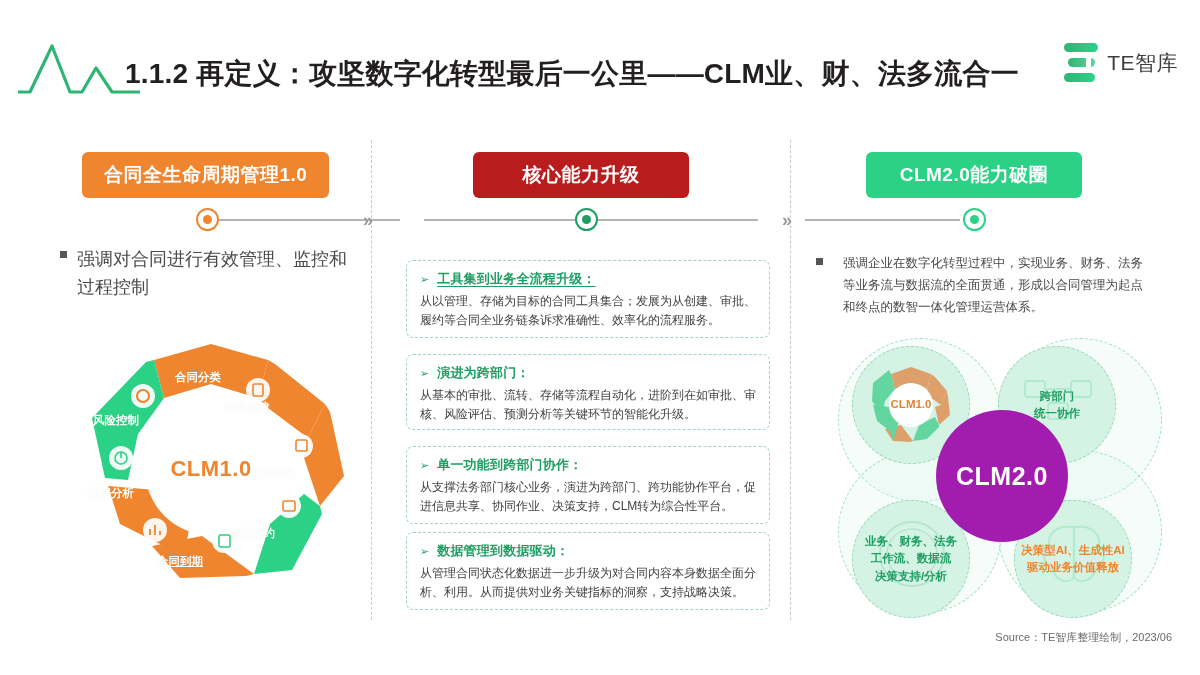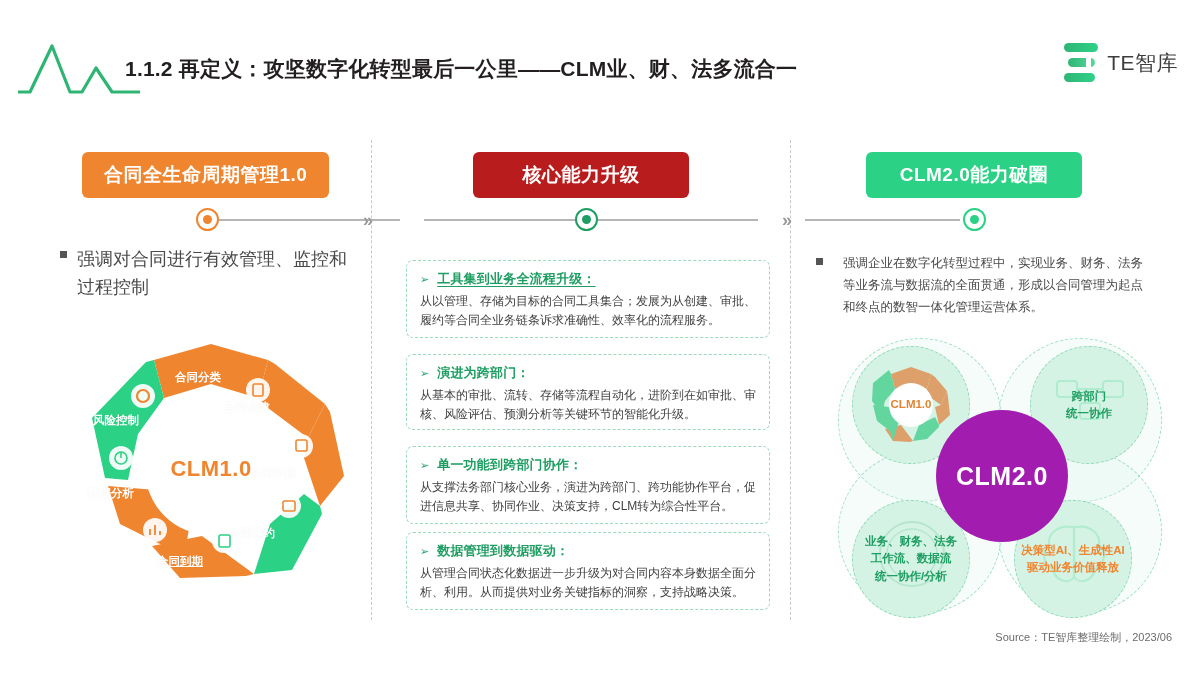--- a/index.html
+++ b/index.html
@@ -9,21 +9,21 @@
     font-family:"Liberation Sans", sans-serif;
     position:relative;
     overflow:hidden;
   }
 
   
   #header { position:absolute; left:0; top:0; width:1200px; height:105px; }
   #zigzag { position:absolute; left:18px; top:38px; width:122px; height:58px; }
   #page-title {
     position:absolute; left:125px; top:55px;
-    font-size:21px; font-weight:bold; color:#231f20;
+    font-size:28px; font-weight:bold; color:#231f20;
     letter-spacing:.2px; white-space:nowrap;
   }
   #logo { position:absolute; right:22px; top:40px; height:46px; display:flex; align-items:center; gap:9px; }
   #logo-mark { width:34px; height:42px; position:relative; }
   .logo-bar { position:absolute; left:0; height:9px; border-radius:4.5px; }
   .logo-bar.b1 { top:1px;  width:34px; background:linear-gradient(90deg,#2fb574,#2fd18a); }
   .logo-bar.b2 { top:16px; width:27px; background:linear-gradient(90deg,#2fb574,#57d99c); left:4px;}
   .logo-bar.b3 { top:31px; width:31px; background:linear-gradient(90deg,#2fb574,#2fd18a); }
   .logo-notch { position:absolute; background:#fff; }
   #logo-text { font-size:21px; color:#3d3d3d; letter-spacing:.5px; }
@@ -129,21 +129,21 @@
   #halo-bl { left:20px;  top:118px; }
   #halo-br { left:180px; top:118px; }
   .venn-sat {
     position:absolute; width:118px; height:118px; border-radius:50%;
     background:#D5F3E4; border:1px dashed #8fd9b7;
     display:flex; align-items:center; justify-content:center;
     text-align:center; z-index:3;
     font-size:11.5px; font-weight:bold; line-height:1.5;
   }
   #sat-tl { left:34px;  top:14px; color:#F0852F; }
-  #sat-tr { left:212px; top:14px; color:#1E9E62;align-items:center; }
+  #sat-tr { left:180px; top:14px; color:#1E9E62;align-items:center; }
   #sat-bl { left:34px;  top:168px; color:#1E9E62; }
   #sat-br { left:196px; top:168px; color:#F0852F; }
   #sat-tl-inner {
     position:relative; width:84px; height:84px;
   }
   #mini-center {
     position:absolute; left:50%; top:50%; transform:translate(-50%,-50%);
     color:#E08434; font-size:11.5px; font-weight:bold; white-space:nowrap; z-index:3;
   }
 
@@ -337,21 +337,21 @@
 统一协作</span>
   </div>
 
   <div class="venn-sat" id="sat-bl">
     <svg style="position:absolute;left:22px;top:16px;opacity:.16" width="74" height="74" viewBox="0 0 74 74">
       <circle cx="37" cy="37" r="32" fill="none" stroke="#1E9E62" stroke-width="2"></circle>
       <circle cx="37" cy="37" r="25" fill="none" stroke="#1E9E62" stroke-width="1.4"></circle>
     </svg>
     <span style="position:relative;white-space:pre-line;">业务、财务、法务
 工作流、数据流
-统一协作/分析</span>
+决策支持/分析</span>
   </div>
 
   <div class="venn-sat" id="sat-br">
     <svg style="position:absolute;left:20px;top:18px;opacity:.20" width="78" height="70" viewBox="0 0 78 70">
       <path d="M36,8 C24,6 12,14 14,26 C6,32 8,46 18,50 C20,62 34,66 39,58 L39,8 Z" fill="none" stroke="#2BD184" stroke-width="2.2"></path>
       <path d="M42,8 C54,6 66,14 64,26 C72,32 70,46 60,50 C58,62 44,66 39,58 L39,8 Z" fill="none" stroke="#2BD184" stroke-width="2.2"></path>
     </svg>
     <span style="position:relative;white-space:pre-line;">决策型AI、生成性AI
 驱动业务价值释放</span>
   </div>

